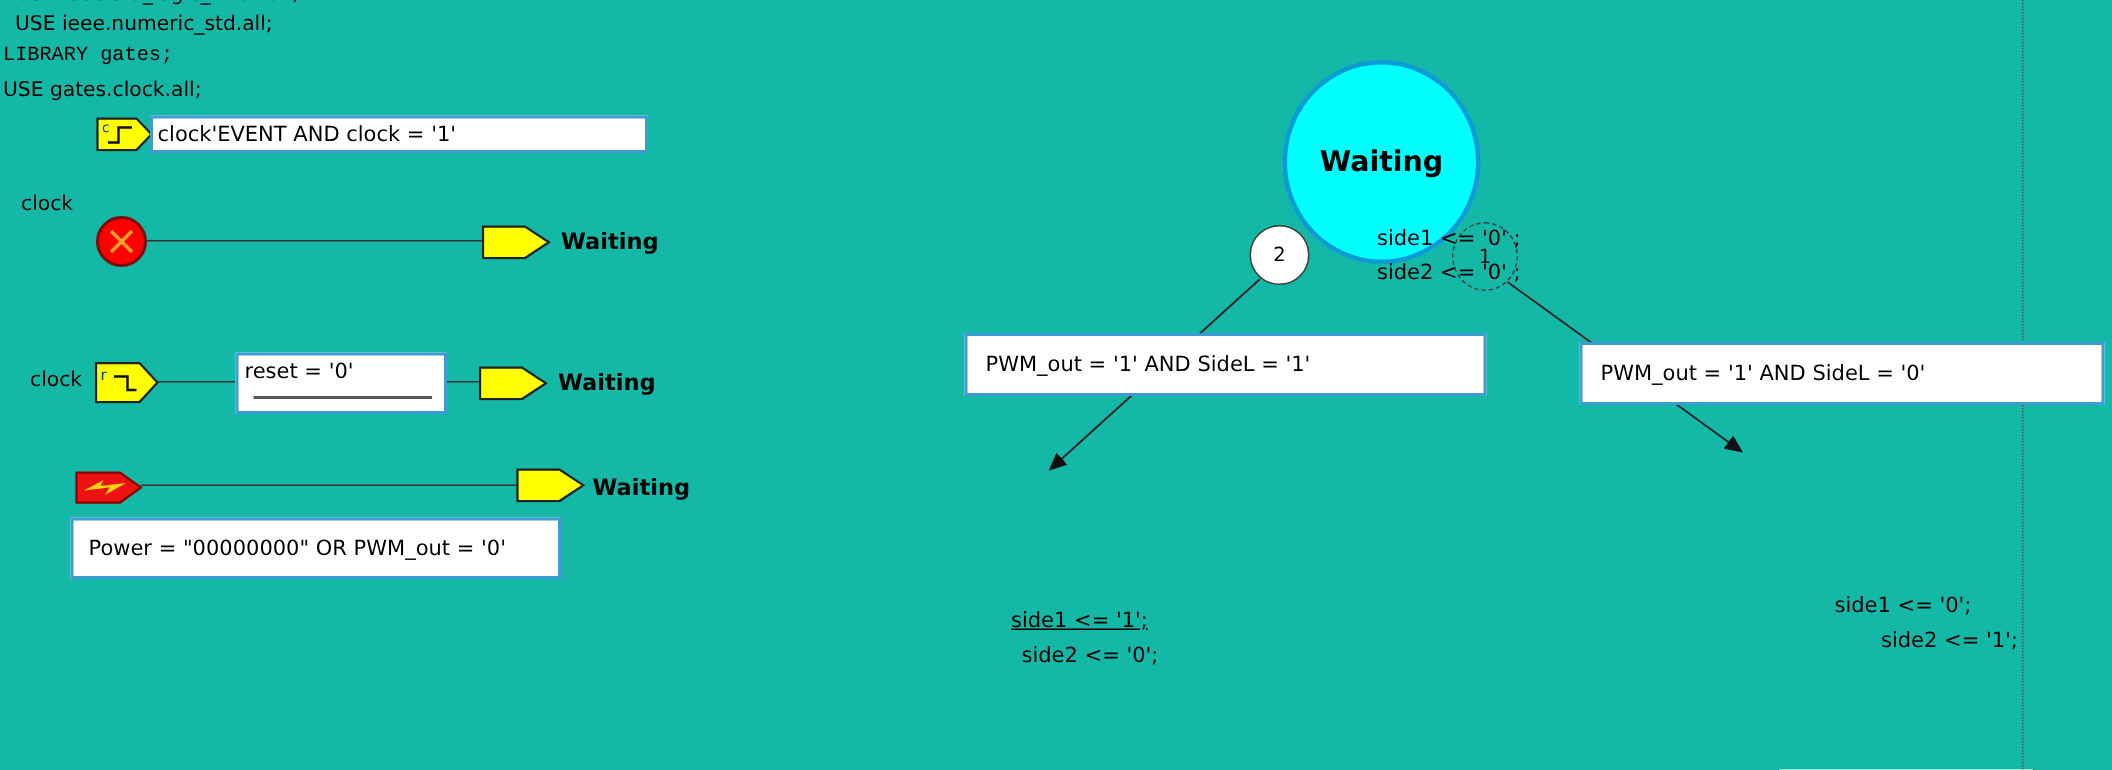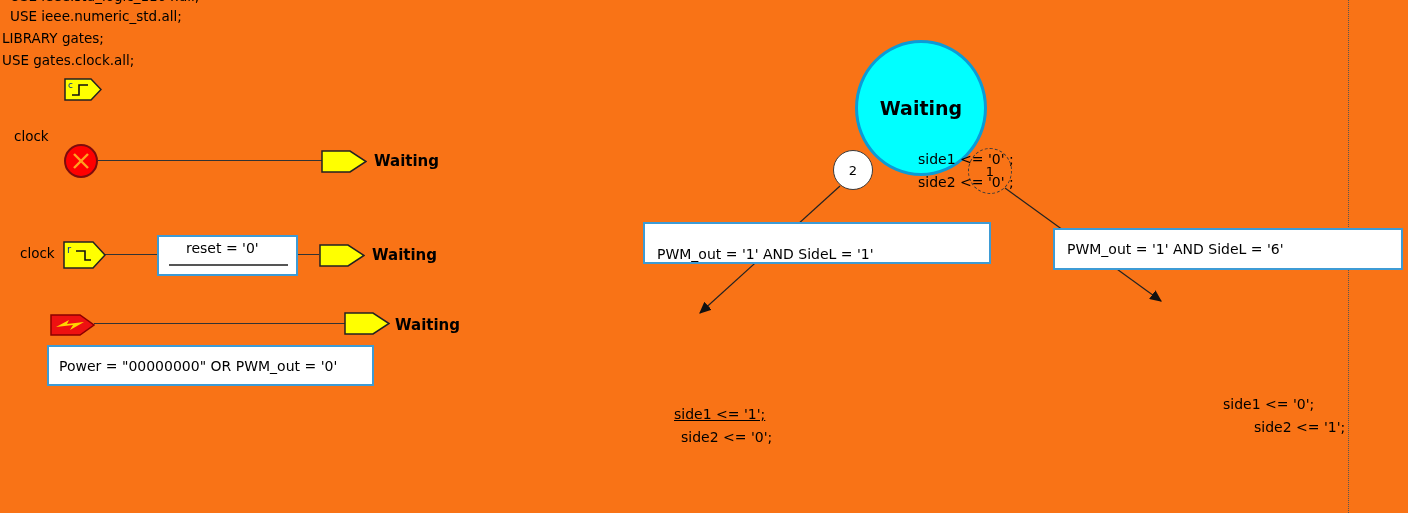--- a/index.html
+++ b/index.html
@@ -1,17 +1,17 @@
 <!DOCTYPE html>
 <html><head>
 <meta charset="utf-8">
 <style>
   html,body{margin:0;padding:0;background:#fff;}
   #canvas{
-    position:relative;width:1408px;height:513px;background:#f97316;
+    position:relative;width:1408px;height:513px;background:#14b8a6;
     font-family:"DejaVu Sans","Liberation Sans",sans-serif;color:#000;
     overflow:hidden;
   }
   .code{position:absolute;font-size:13.5px;white-space:pre;z-index:2;}
   .lbl{position:absolute;font-size:13.5px;white-space:pre;z-index:2;}
   .wait-lbl{position:absolute;font-size:15px;font-weight:bold;letter-spacing:0px;z-index:2;}
   .cond-box{
     position:absolute;background:#fff;border:2px solid #3d9bd5;box-sizing:border-box;
     display:flex;align-items:center;font-size:14px;white-space:pre;z-index:2;
   }
@@ -40,30 +40,33 @@
 </style>
 </head>
 <body>
 
 <div id="canvas">
 
   <div class="page-line" style="left:1348px;"></div>
 
   <div class="code clip-top" style="left:10px;top:-12px;">USE ieee.std_logic_1164.all;</div>
   <div class="code" style="left:10px;top:8px;">USE ieee.numeric_std.all;</div>
-  <div class="code" style="left:2px;top:30px;">LIBRARY gates;</div>
+  <div class="code" style="left:2px;top:30px;font-family:Liberation Mono, monospace;">LIBRARY gates;</div>
   <div class="code" style="left:2px;top:52px;">USE gates.clock.all;</div>
 
   <div class="lbl" style="left:14px;top:82px;margin-top:46px;">clock</div>
   <div class="icon" style="left:64px;top:78px;">
     <svg width="38" height="23">
       <polygon points="1,1 27,1 37,11.5 27,22 1,22" fill="#ffff00" stroke="#222" stroke-width="1.5"></polygon>
       <text x="4" y="10" font-size="9" fill="#003399">c</text>
       <path d="M8,17 h7 v-10 h9" stroke="#111" fill="none" stroke-width="1.6"></path>
     </svg>
+  </div>
+  <div class="cond-box" style="left:100px;top:77px;width:332px;height:25px;padding-left:3px;">
+    <span>clock'EVENT AND clock = '1'</span>
   </div>
 
   <div class="entry-circle" style="left:64px;top:144px;">
     <svg width="30" height="30">
       <line x1="8" y1="8" x2="22" y2="22" stroke="#ffa020" stroke-width="2.4"></line>
       <line x1="22" y1="8" x2="8" y2="22" stroke="#ffa020" stroke-width="2.4"></line>
     </svg>
   </div>
   <div class="hline" style="left:98px;top:160px;width:224px;"></div>
   <div class="icon" style="left:321px;top:150px;">
@@ -75,21 +78,21 @@
 
   <div class="lbl" style="left:20px;top:245px;">clock</div>
   <div class="icon" style="left:63px;top:241px;">
     <svg width="43" height="28">
       <polygon points="1,1 30,1 42,14 30,27 1,27" fill="#ffff00" stroke="#222" stroke-width="1.5"></polygon>
       <text x="4" y="12" font-size="10" fill="#003399">r</text>
       <path d="M13,10 h9 v9 h6" stroke="#111" fill="none" stroke-width="1.6"></path>
     </svg>
   </div>
   <div class="hline" style="left:105px;top:254px;width:52px;"></div>
-  <div class="cond-box" style="left:157px;top:235px;width:141px;height:41px;padding-left:27px;align-items:flex-start;">
+  <div class="cond-box" style="left:157px;top:235px;width:141px;height:41px;padding-left:4px;align-items:flex-start;">
     <span style="margin-top:3px;">reset = '0'</span>
     <span class="reset-sep"></span>
   </div>
   <div class="hline" style="left:298px;top:254px;width:21px;"></div>
   <div class="icon" style="left:319px;top:244px;">
     <svg width="46" height="23">
       <polygon points="1,1 29,1 45,11.5 29,22 1,22" fill="#ffff00" stroke="#222" stroke-width="1.5"></polygon>
     </svg>
   </div>
   <div class="wait-lbl" style="left:372px;top:246px;">Waiting</div>
@@ -133,20 +136,20 @@
   <div class="action" style="left:1223px;top:396px;">side1 &lt;= '0';</div>
   <div class="action" style="left:1227px;top:419px;margin-left:27px;">side2 &lt;= '1';</div>
 
   <div class="prio prio2" style="left:833px;top:150px;width:40px;height:40px;">
     <span>2</span>
   </div>
   <div class="prio prio1" style="left:968px;top:148px;width:44px;height:46px;">
     <span>1</span>
   </div>
 
-  <div class="cond-box" style="left:643px;top:222px;width:348px;height:42px;padding-left:12px;align-items:flex-end;">
+  <div class="cond-box" style="left:643px;top:222px;width:348px;height:42px;padding-left:12px;">
     <span>PWM_out = '1' AND SideL = '1'</span>
   </div>
   <div class="cond-box" style="left:1053px;top:228px;width:350px;height:42px;padding-left:12px;">
-    <span>PWM_out = '1' AND SideL = '6'</span>
+    <span>PWM_out = '1' AND SideL = '0'</span>
   </div>
 
 </div>
 
 </body></html>

